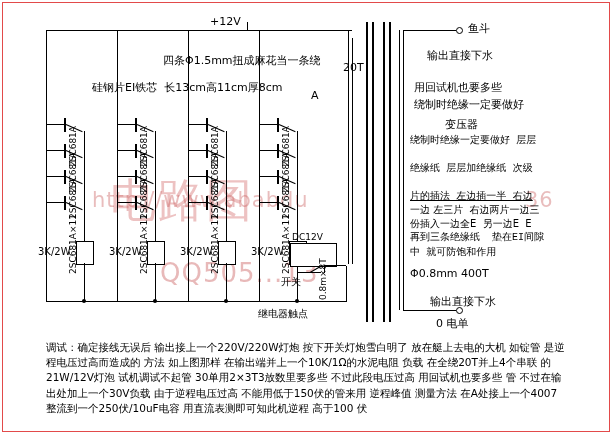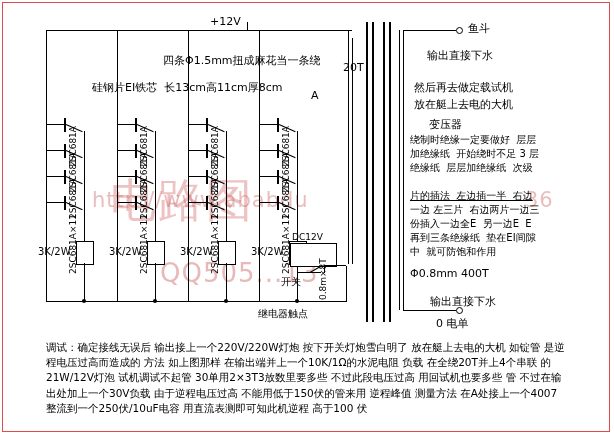--- a/index.html
+++ b/index.html
@@ -196,30 +196,29 @@
   <div class="ln h" style="left:403px;top:30px;width:53px;"></div>
   <div class="node" style="left:456px;top:27px;"></div>
   <div class="txt t11" style="left:468px;top:23px;">鱼斗</div>
   <div class="txt t11" style="left:427px;top:50px;">输出直接下水</div>
 
   <div class="ln h" style="left:403px;top:310px;width:53px;"></div>
   <div class="node" style="left:456px;top:307px;"></div>
   <div class="txt t11" style="left:430px;top:296px;">输出直接下水</div>
   <div class="txt t11" style="left:436px;top:318px;">0 电单</div>
 
-  <div class="txt t11" style="left:414px;top:82px;">然后再去做定载试机</div>
-  <div class="txt t11" style="left:414px;top:99px;">放在艇上去电的大机</div>
-  <div class="txt t11" style="left:429px;top:119px;">变压器</div>
+  <div class="txt t11" style="left:414px;top:82px;">用回试机也要多些</div>
+  <div class="txt t11" style="left:414px;top:99px;">绕制时绝缘一定要做好</div>
+  <div class="txt t11" style="left:445px;top:119px;">变压器</div>
   <div class="txt t10" style="left:410px;top:134px;">绕制时绝缘一定要做好  层层</div>
-  <div class="txt t10" style="left:410px;top:148px;">加绝缘纸  开始绕时不足 3 层</div>
   <div class="txt t10" style="left:410px;top:162px;">绝缘纸  层层加绝缘纸  次级</div>
   <div class="txt t10" style="left:410px;top:190px;text-decoration:underline;">片的插法  左边插一半  右边</div>
   <div class="txt t10" style="left:410px;top:204px;">一边 左三片  右边两片一边三</div>
   <div class="txt t10" style="left:410px;top:218px;">份插入一边全E  另一边E  E</div>
-  <div class="txt t10" style="left:410px;top:232px;">再到三条绝缘纸  垫在EI间隙</div>
+  <div class="txt t10" style="left:410px;top:232px;font-family:Liberation Mono, monospace;">再到三条绝缘纸  垫在EI间隙</div>
   <div class="txt t10" style="left:410px;top:246px;">中  就可防饱和作用</div>
   <div class="txt t11" style="left:410px;top:268px;">Φ0.8mm 400T</div>
 
   <div class="caption">调试：确定接线无误后  输出接上一个220V/220W灯炮  按下开关灯炮雪白明了  放在艇上去电的大机
 如锭管  是逆程电压过高而造成的  方法  如上图那样  在输出端并上一个10K/1Ω的水泥电阻  负载  在全绕20T并上4个串联
 的21W/12V灯泡  试机调试不起管  30单用2×3T3放数里要多些  不过此段电压过高  用回试机也要多些
 管  不过在输出处加上一个30V负载  由于逆程电压过高  不能用低于150伏的管来用  逆程峰值
 测量方法  在A处接上一个4007整流到一个250伏/10uF电容  用直流表测即可知此机逆程  高于100
 伏</div>
 </div>

